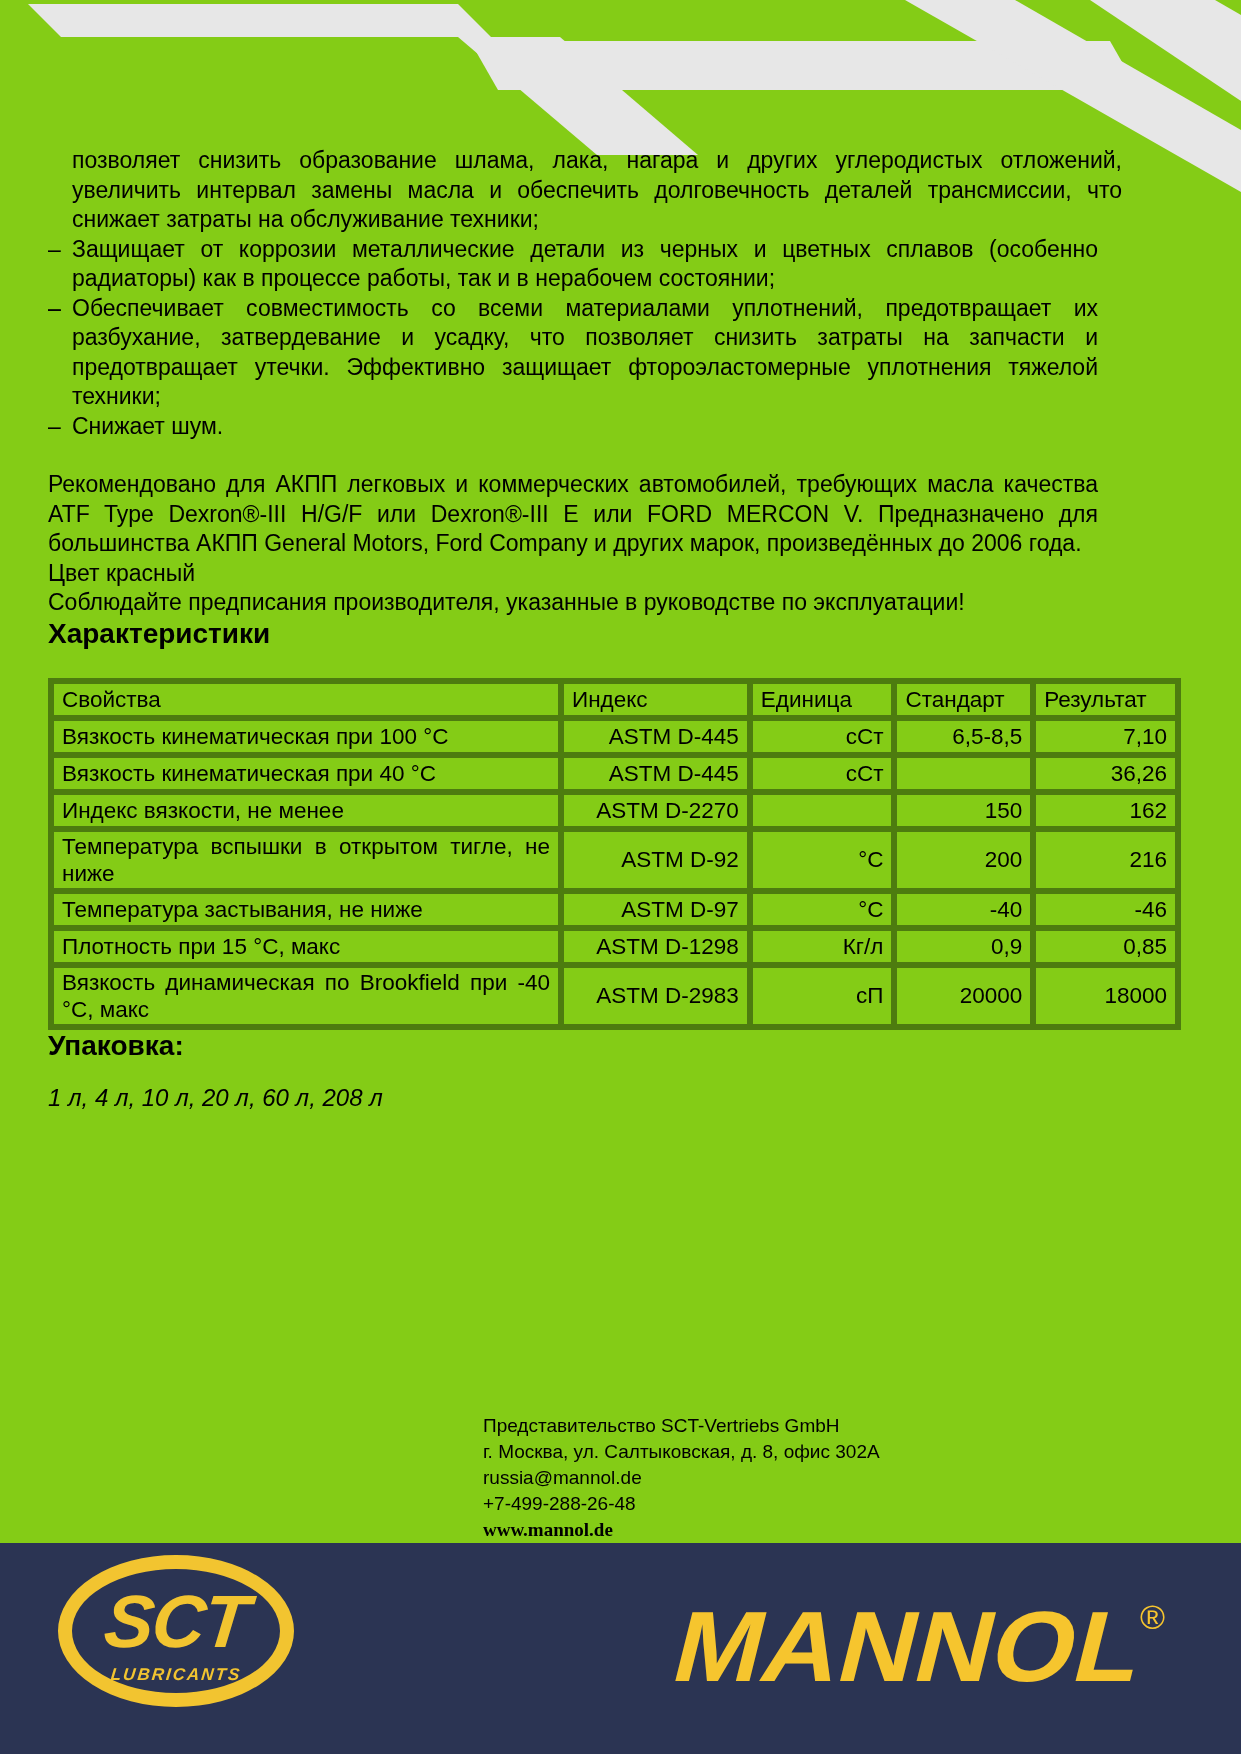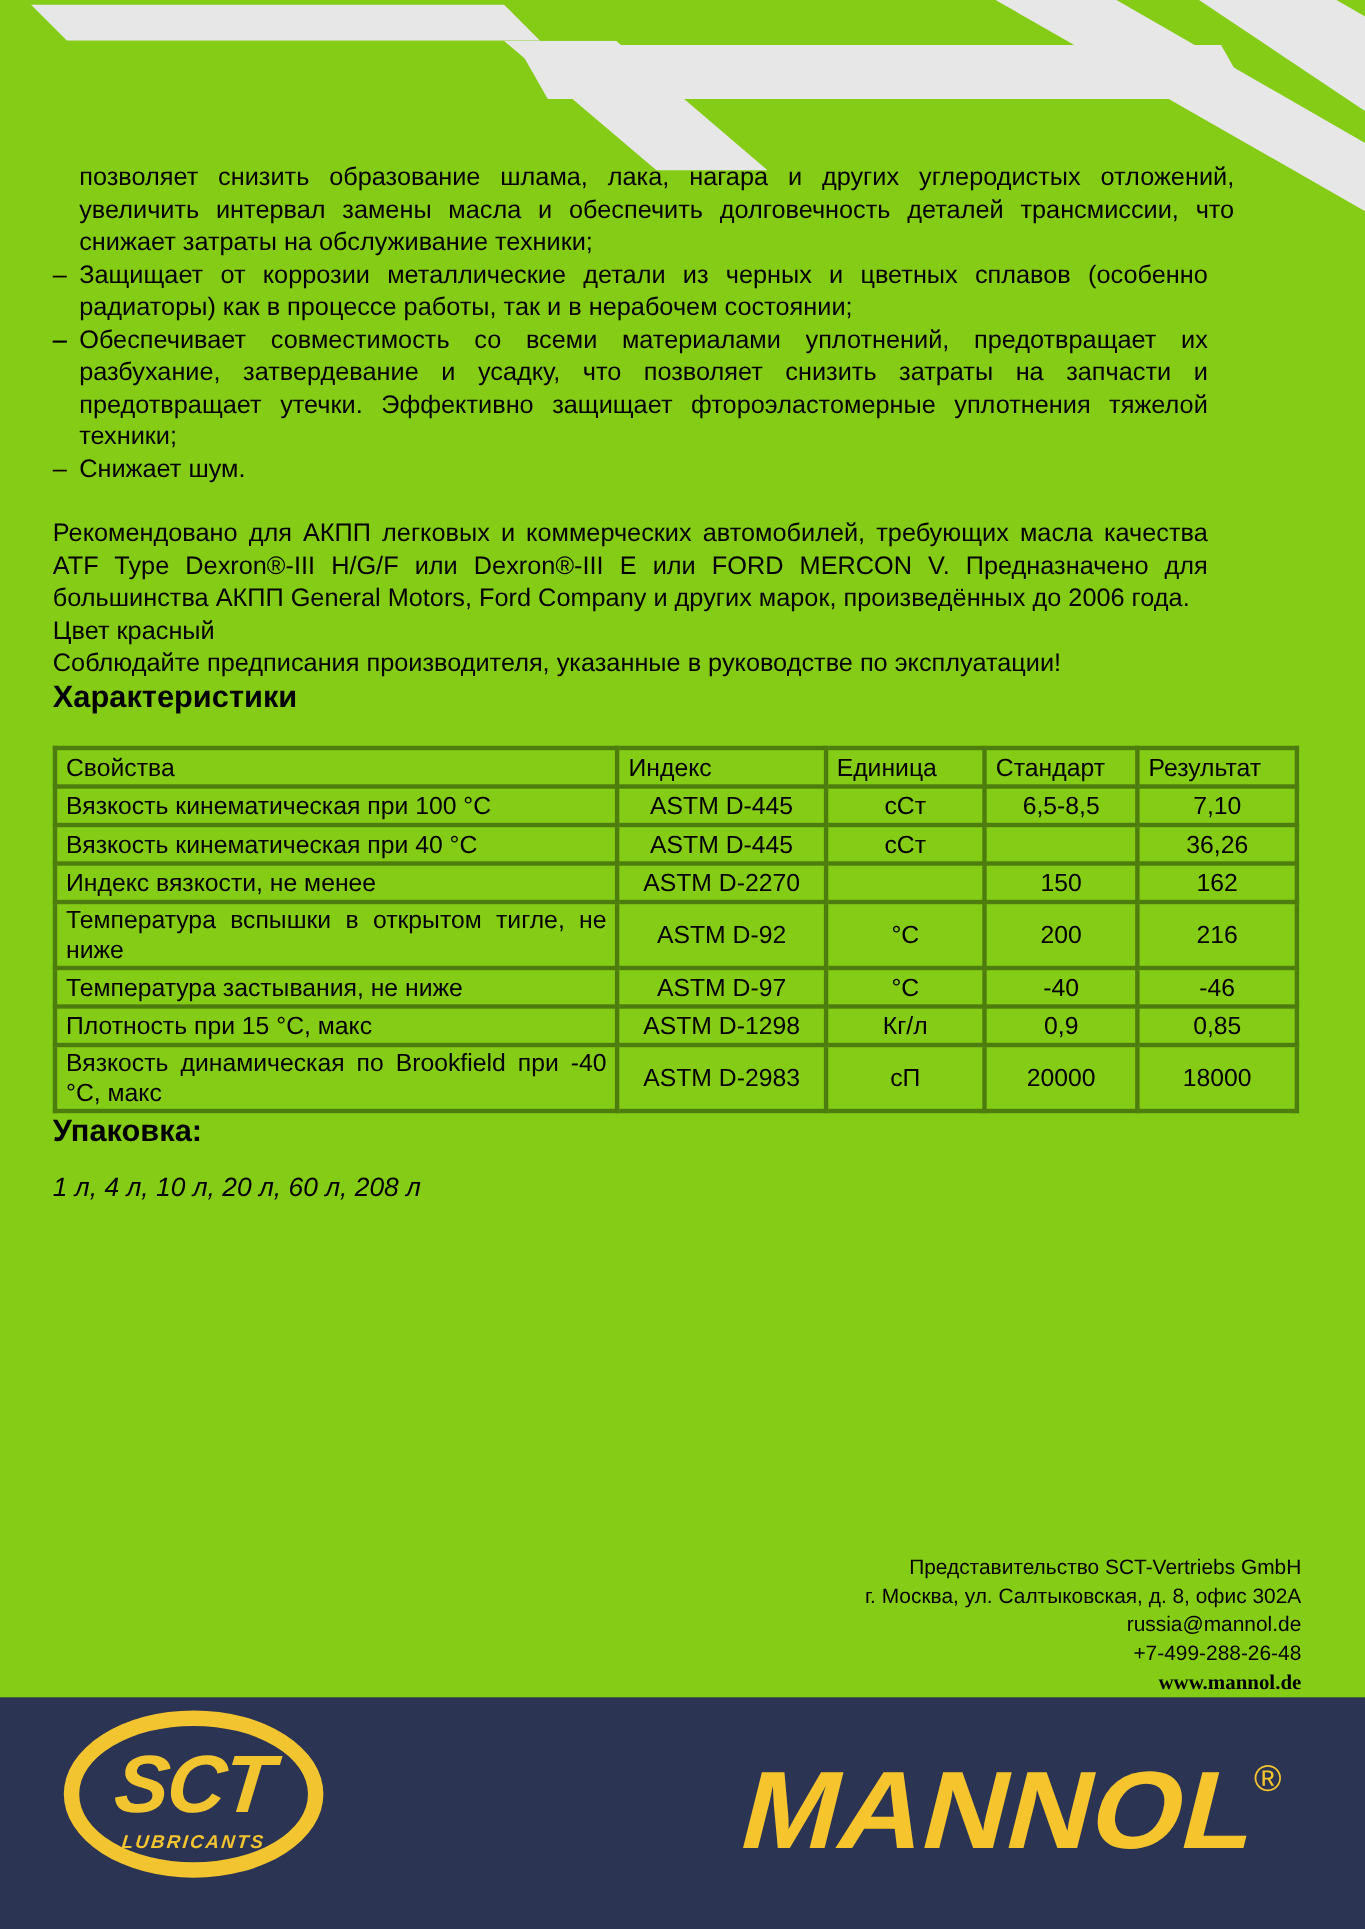--- a/index.html
+++ b/index.html
@@ -27,33 +27,33 @@
   h2.sect {
     font-size:28px; line-height:32px; font-weight:bold; margin:0;
   }
   .sect-char { margin-top:72px; }
   
   table.chars {
     margin-top:28px; width:1133px; border-collapse:collapse;
     font-size:22.5px; line-height:27px;
   }
   table.chars th, table.chars td {
-    border:4px solid #4d7c0f; padding:1px 8px; height:29px;
+    border:6px solid #4d7c0f; padding:1px 8px; height:29px;
     font-weight:normal; vertical-align:middle;
   }
   table.chars th { text-align:left; }
   td.c-prop { text-align:justify;border-radius:12px; }
-  td.c-val  { text-align:center; }
+  td.c-val  { text-align:right; }
   col.w1{width:514px;} col.w2{width:190px;} col.w3{width:145px;} col.w4{width:139px;} col.w5{width:145px;}
   .sect-pack { margin-top:55px; }
   .pack-sizes { margin-top:22px; font-size:24px;font-style:italic; }
   
   .contact {
     position:absolute; top:1413px; right:58px; width:700px;
-    text-align:right; font-size:19px; line-height:26px;
+    text-align:left; font-size:19px; line-height:26px;
   }
   .contact .b { font-weight:bold;font-family:Liberation Serif, serif; }
   
   .band {
     position:absolute; left:0; bottom:0; width:1241px; height:211px;
     background:#2b3453;
   }
   .sct-logo {
     position:absolute; left:58px; top:12px; width:236px; height:152px;
     border:14px solid #f2c430; border-radius:50%;

